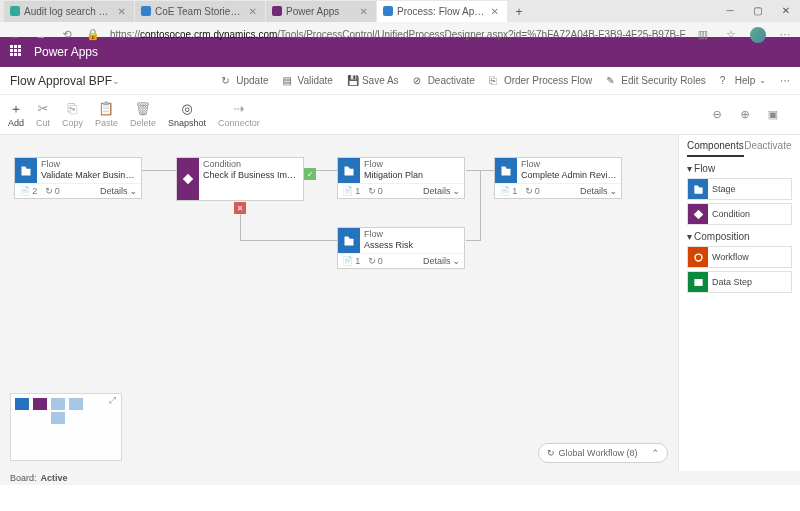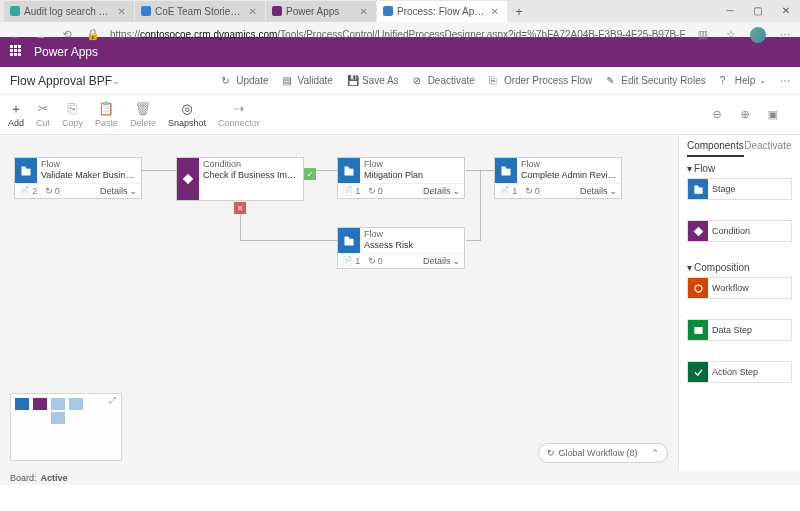--- a/index.html
+++ b/index.html
@@ -81,21 +81,21 @@
 .global-wf { position: absolute; right: 10px; bottom: 8px; width: 130px; height: 20px; border: 1px solid #d0d0d0; border-radius: 10px; background: #fff; display: flex; align-items: center; padding: 0 8px; font-size: 9px; color: #666; gap: 4px; cursor: pointer; }
 .global-wf .chev { margin-left: auto; }
 
 
 .side { width: 122px; border-left: 1px solid #e5e5e5; background: #fff; padding: 2px 8px; font-size: 10px; }
 .side-tabs { display: flex; height: 20px; }
 .side-tab { flex: 1; text-align: center; font-size: 10px; color: #888; padding: 3px 0; cursor: pointer; }
 .side-tab.active { color: #333; border-bottom: 2px solid #333; }
 .side-group { margin-top: 6px; }
 .side-group-h { font-size: 10px; color: #444; margin: 4px 0; display: flex; align-items: center; gap: 2px; cursor: pointer; }
-.comp { display: flex; align-items: center; height: 22px; border: 1px solid #e0e0e0; margin-bottom: 20px; cursor: grab; }
+.comp { display: flex; align-items: center; height: 22px; border: 1px solid #e0e0e0; margin-bottom: 3px; cursor: grab; }
 .comp-ic { width: 20px; height: 100%; display: flex; align-items: center; justify-content: center; }
 .comp-ic svg { width: 11px; height: 11px; fill: #fff; }
 .comp-l { font-size: 9px; color: #444; padding-left: 4px; line-height: 10px; }
 
 .status-bar { height: 14px; background: #f4f4f4; font-size: 9px; color: #555; padding: 1px 10px; display: flex; align-items: center; gap: 4px; }
 </style>
 </head>
 <body>
 
 <div class="browser-top">
@@ -404,28 +404,20 @@
           <div class="comp-l">Workflow</div>
         </div>
       <div class="comp">
           <div class="comp-ic" style="background:#0b8a3e">
             <svg viewBox="0 0 16 16">
               <rect x="2" y="3" width="12" height="10"></rect>
             </svg>
           </div>
           <div class="comp-l">Data Step</div>
         </div>
-      <div class="comp">
-          <div class="comp-ic" style="background:#006b3b">
-            <svg viewBox="0 0 16 16">
-              <path d="M3 8l4 4 6-8" fill="none" stroke="#fff" stroke-width="2"></path>
-            </svg>
-          </div>
-          <div class="comp-l">Action Step</div>
-        </div>
     </div>
   </div>
 </div>
 
 <div class="status-bar">
   <span>Board:</span>
   <strong>Active</strong>
 </div>
 
 </body></html>

